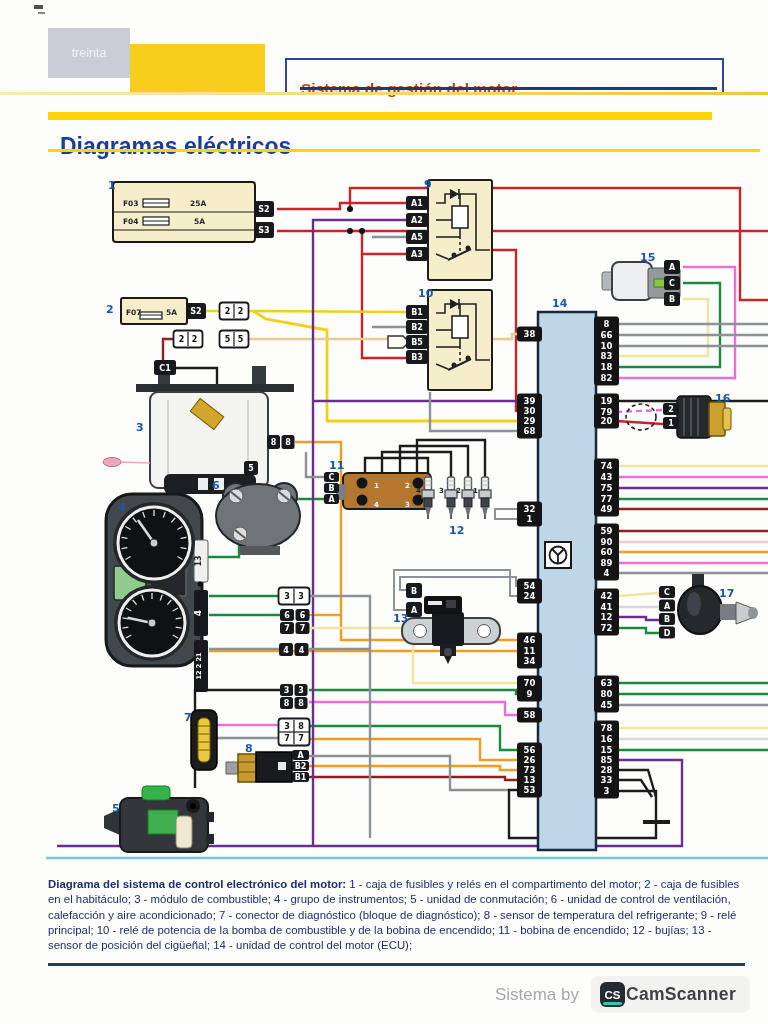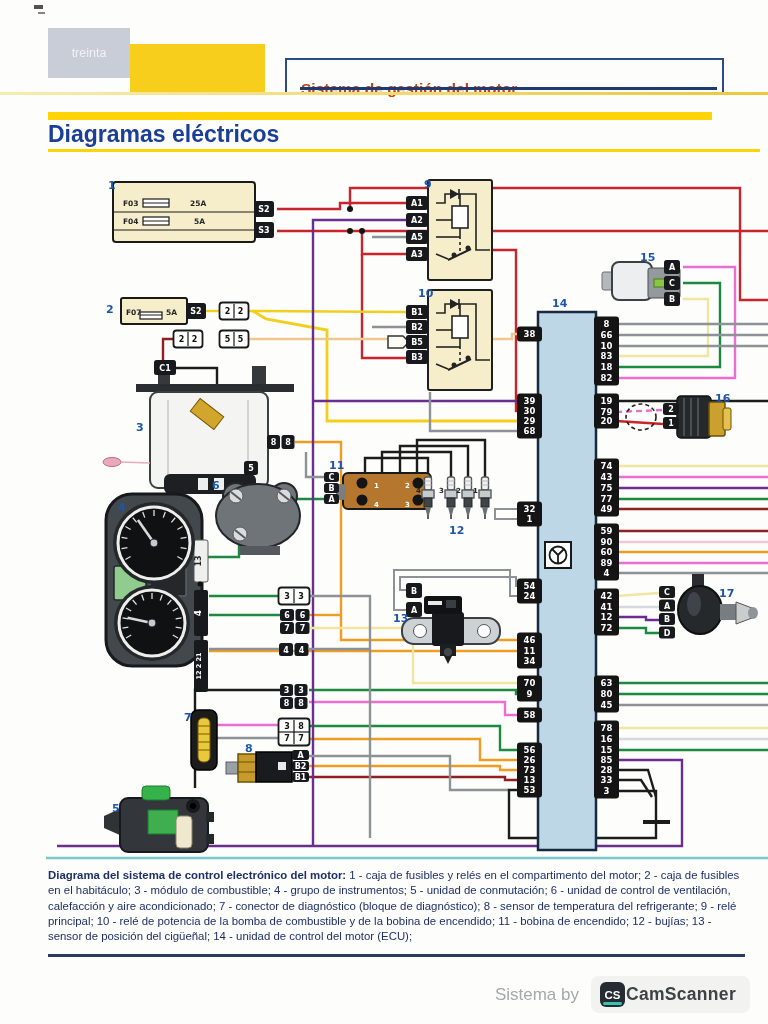--- a/index.html
+++ b/index.html
@@ -9,24 +9,24 @@
   svg text{font-family:"DejaVu Sans","Liberation Sans",sans-serif;font-weight:700;}
   .scuff{position:absolute;left:34px;top:5px;width:9px;height:4px;background:#55524e;box-shadow:3px 6px 0 -1px #8a8782;}
   .tab-gray{position:absolute;left:48px;top:28px;width:82px;height:50px;background:#c9cdd8;
             display:flex;align-items:center;justify-content:center;color:#f0f2f7;font-size:12.5px;}
   .tab-yellow{position:absolute;left:130px;top:44px;width:135px;height:50px;background:#f7ce1c;}
   .title-box{position:absolute;left:285px;top:58px;width:435px;height:33px;border:2px solid #2c4a8c;background:#fdfdfb;}
   .title-text{position:absolute;left:14px;top:20px;font-size:15.5px;font-weight:bold;color:#c2410c;}
   .title-underline{position:absolute;left:13px;right:5px;bottom:3px;height:3px;background:#1e3a75;}
   .thin-yellow{position:absolute;left:0;top:92px;width:768px;height:3px;background:linear-gradient(to right,#f7ecb0,#ecc73a);}
   .band-yellow{position:absolute;left:48px;top:112px;width:664px;height:8px;background:#ffd406;}
-  .heading{position:absolute;left:48px;top:121px;margin:0;font-size:23px;color:#1b3f97;}
+  .heading{position:absolute;left:48px;top:121px;margin:12px;font-size:23px;color:#1b3f97;}
   .heading-rule{position:absolute;left:48px;top:149px;width:712px;height:3px;background:#ffd406;}
   .caption{position:absolute;left:48px;top:860px;width:697px;font-size:11.4px;line-height:1.34;
-           color:#1e2f68;border-bottom:3px solid #2a3a66;padding:8px 0 10px 0;}
+           color:#1e2f68;border-bottom:3px solid #2a3a66;padding:17px 0 10px 0;}
   .cap-b{font-weight:bold;}
   .footer{position:absolute;right:18px;top:976px;display:flex;align-items:center;gap:12px;}
   .pwd{color:#a5a8ab;font-size:17px;}
   .badge{display:flex;align-items:center;gap:1px;background:#f2f2f1;border-radius:8px;padding:6px 14px 6px 9px;}
   .cslogo{position:relative;width:25px;height:25px;background:#262b33;border-radius:6px;color:#fff;
           display:flex;align-items:center;justify-content:center;font-size:11.5px;font-weight:bold;}
   .csbar{position:absolute;left:3px;right:3px;bottom:2px;height:3.5px;background:#35c4ae;border-radius:2px;}
   .brand{font-size:17.5px;color:#3f4245;font-weight:700;letter-spacing:.3px;}
 </style>
 </head>

